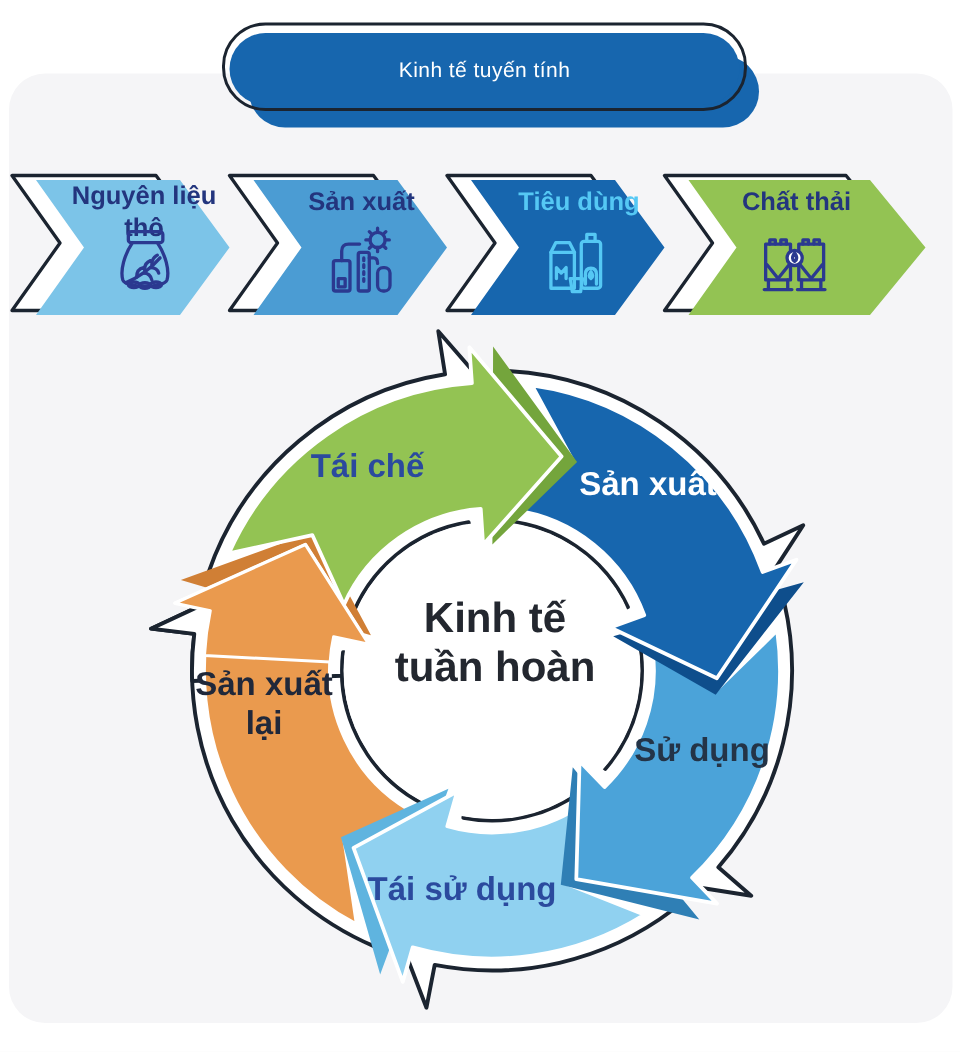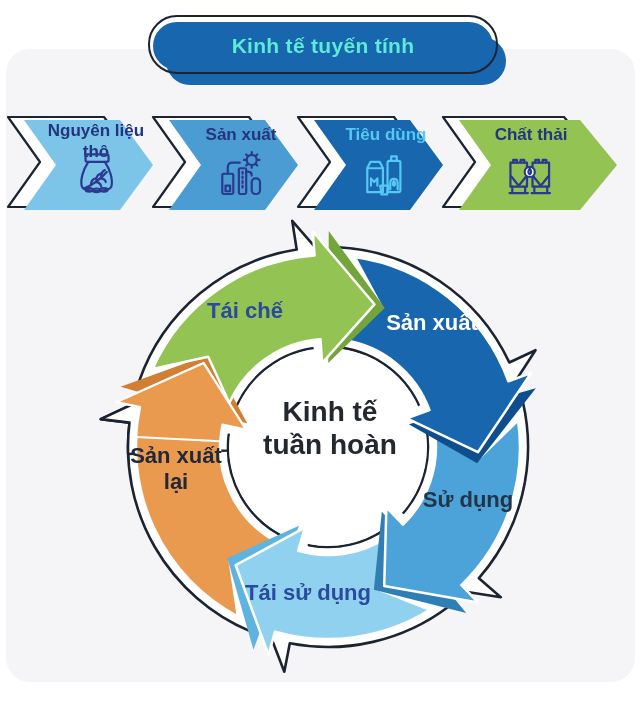--- a/index.html
+++ b/index.html
@@ -6,21 +6,21 @@
   .page{position:relative;width:640px;height:701px;background:#fff;
         font-family:"Liberation Sans",sans-serif;overflow:hidden;}
   .card{position:absolute;left:6px;top:49px;width:629px;height:633px;
         background:#f5f5f7;border-radius:24px;}
   .title-shadow{position:absolute;left:166px;top:37px;width:340px;height:48px;
         border-radius:24px;background:#1766AE;}
   .title-outline{position:absolute;left:148px;top:15px;width:350px;height:59px;
         border-radius:29px;border:2.5px solid #1b2430;box-sizing:border-box;}
   .title-pill{position:absolute;left:153px;top:22px;width:340px;height:48px;
         border-radius:24px;background:#1766AE;display:flex;align-items:center;justify-content:center;}
-  .title-pill span{color:#5eead4;font-size:21px;font-weight:700;letter-spacing:.3px;}
+  .title-pill span{color:#ffffff;font-size:14px;font-weight:400;letter-spacing:.3px;}
   svg.diagram{position:absolute;left:0;top:0;display:block;}
   svg text{font-family:"Liberation Sans",sans-serif;}
 </style>
 </head>
 <body>
 
 <div class="page">
   <div class="card"></div>
 
   <div>

